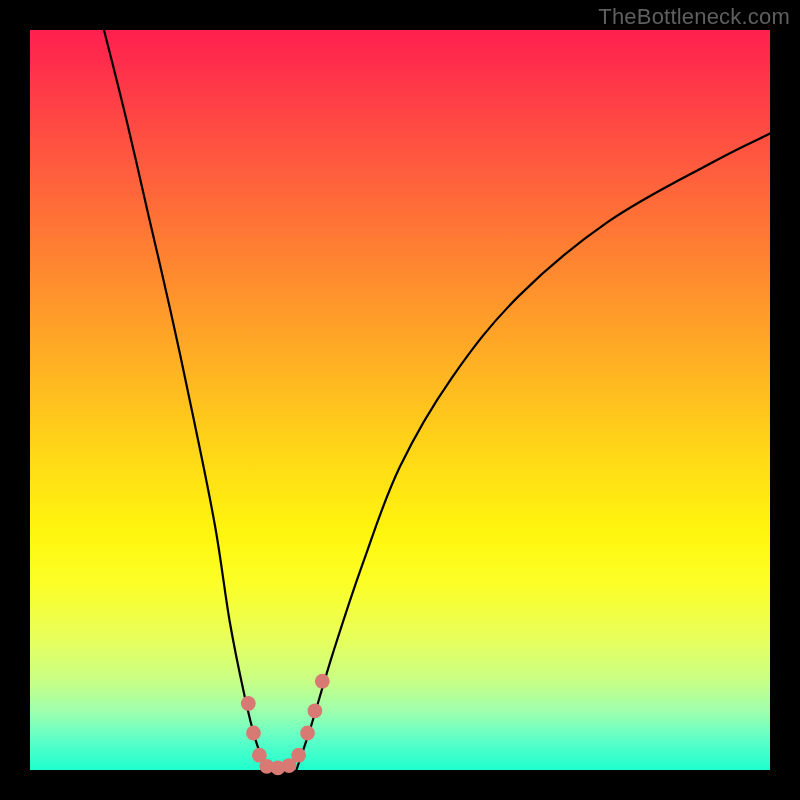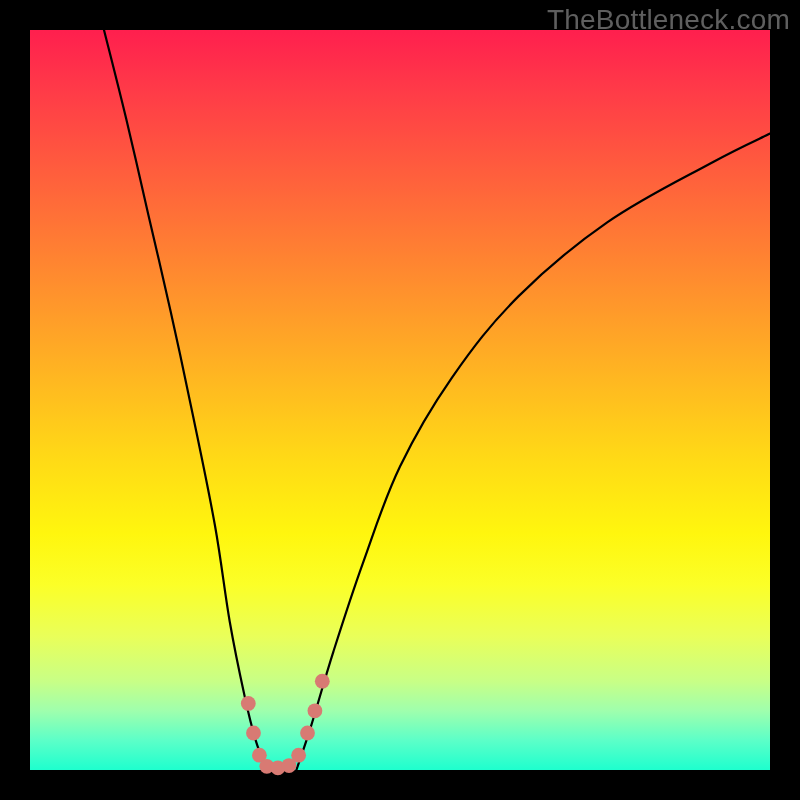--- a/index.html
+++ b/index.html
@@ -8,21 +8,21 @@
     position: relative;
     width: 800px;
     height: 800px;
     background: #000;
   }
   .watermark {
     position: absolute;
     top: 4px;
     right: 10px;
     font-family: Arial, Helvetica, sans-serif;
-    font-size: 28px;
+    font-size: 22px;
     font-weight: 500;
     color: #5f5f5f;
     letter-spacing: 0.2px;
     z-index: 10;
   }
   .plot {
     position: absolute;
     left: 30px;
     top: 30px;
     width: 740px;

